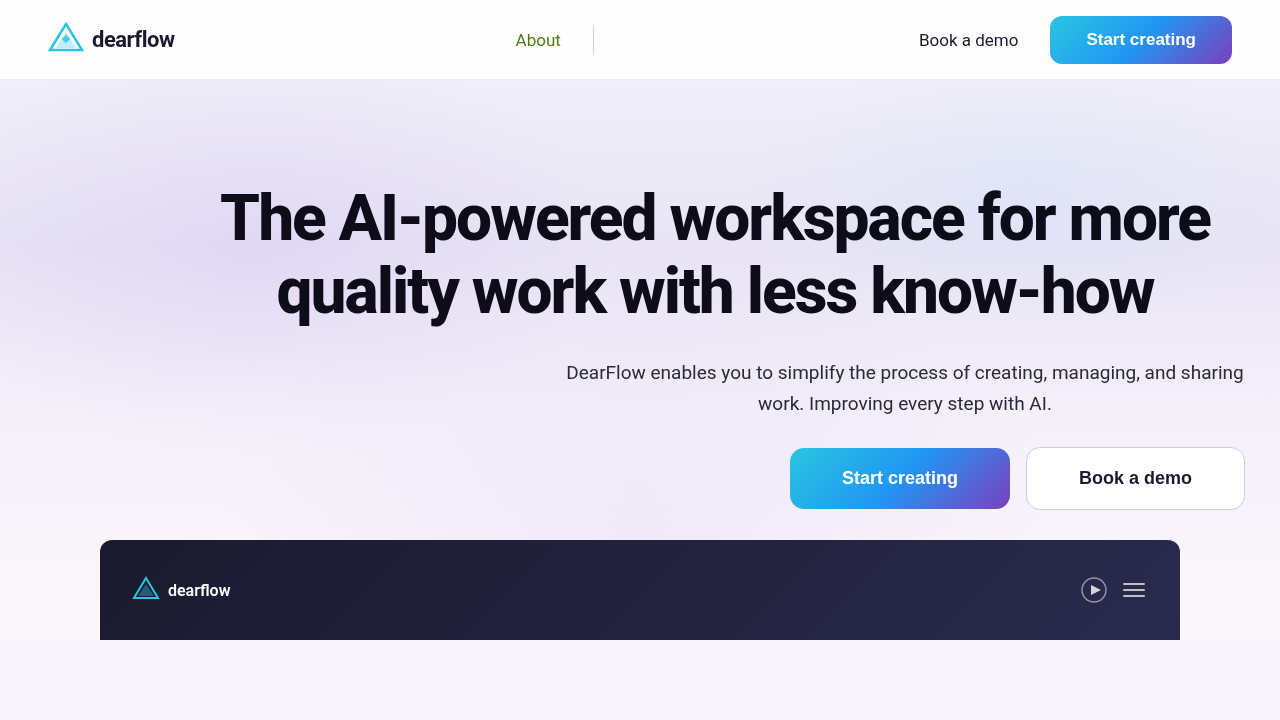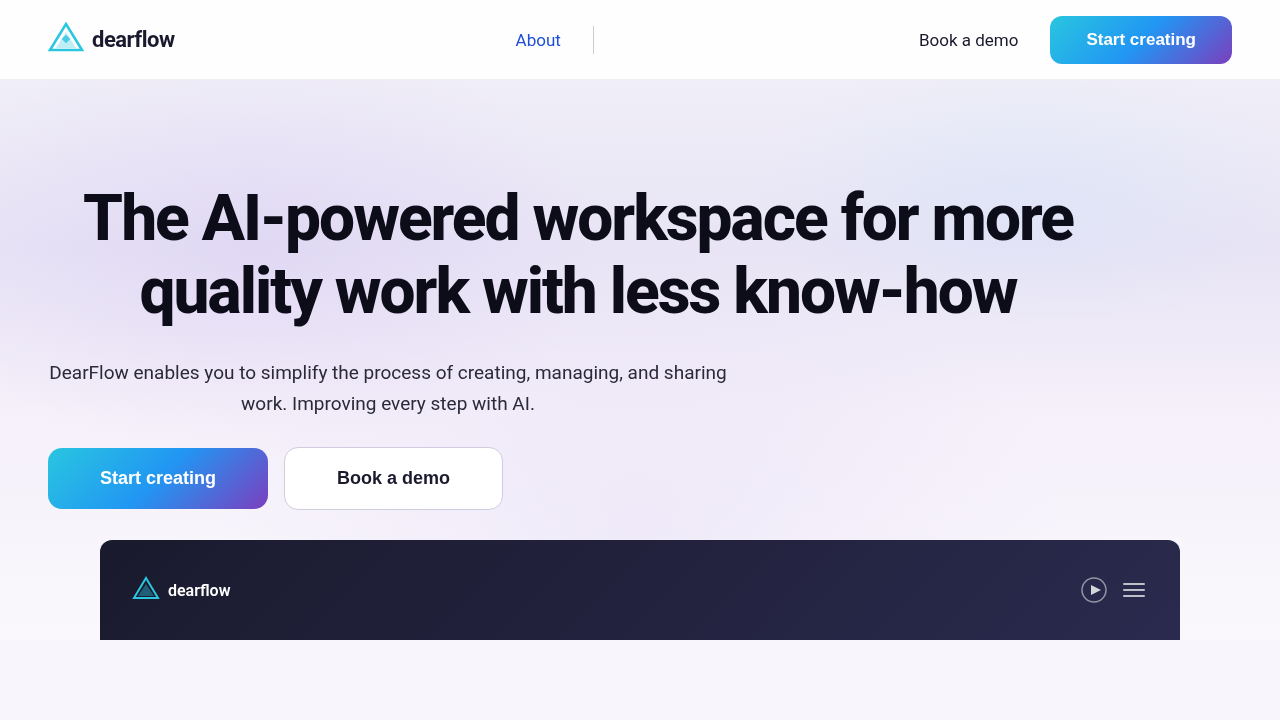--- a/index.html
+++ b/index.html
@@ -50,21 +50,21 @@
     }
 
     .nav-links {
       display: flex;
       align-items: center;
       gap: 0;
     }
 
     .nav-link {
       font-size: 17px;
-      color: #1d4ed8;
+      color: #4d7c0f;
       text-decoration: none;
       padding: 8px 32px;
       font-weight: 400;
     }
 
     .nav-divider {
       width: 1px;
       height: 28px;
       background: #ccc;
     }
@@ -92,24 +92,24 @@
       font-size: 17px;
       font-weight: 600;
       cursor: pointer;
       white-space: nowrap;
     }
 
     
     .hero {
       display: flex;
       flex-direction: column;
-      align-items: flex-start;
+      align-items: flex-end;
       justify-content: center;
       text-align: center;
-      padding: 60px 48px 40px;
+      padding: 60px 35px 40px;
       background: linear-gradient(180deg, #f0eef8 0%, #e8e4f5 30%, #f5f0fa 60%, #faf8fc 100%);
       position: relative;
       min-height: 560px;
     }
 
     
     .hero::before {
       content: '';
       position: absolute;
       top: 0;

